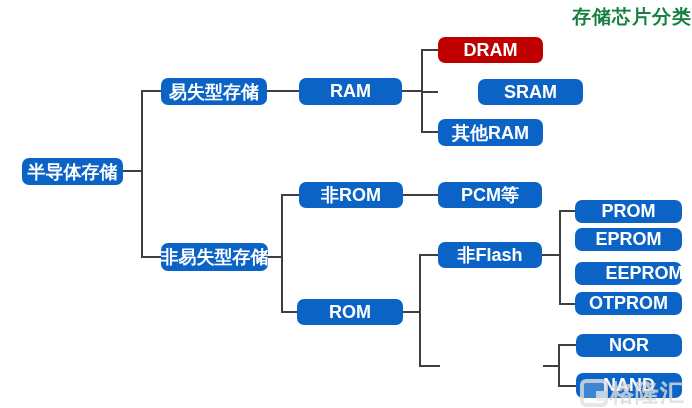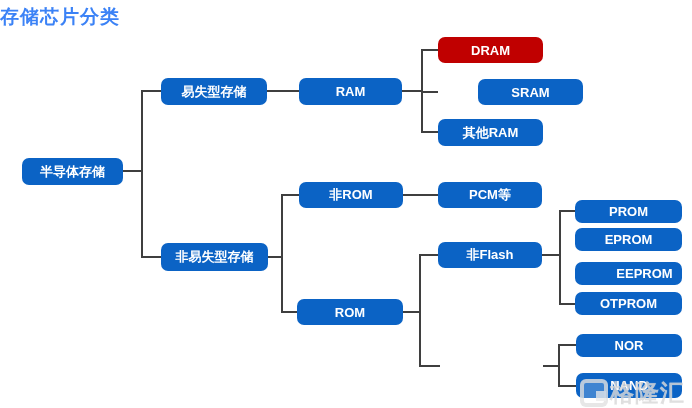--- a/index.html
+++ b/index.html
@@ -1,27 +1,27 @@
 <!DOCTYPE html>
 <html><head>
 <meta charset="utf-8">
 <style>
   html,body{margin:0;padding:0;background:#fff;}
   #canvas{
     position:relative;width:692px;height:408px;background:#ffffff;
     font-family:"Liberation Sans","DejaVu Sans",sans-serif;overflow:hidden;
   }
   .title{
-    position:absolute;left:0;top:4px;width:692px;text-align:left;
-    font-size:19px;font-weight:bold;color:#3b82f6;letter-spacing:1px;
+    position:absolute;left:0;top:4px;width:692px;text-align:right;
+    font-size:19px;font-weight:bold;color:#15803d;letter-spacing:1px;
   }
   .node{
     position:absolute;background:#0b63c5;color:#fff;border-radius:7px;
     display:flex;align-items:center;justify-content:center;
-    font-size:13px;font-weight:bold;box-sizing:border-box;
+    font-size:18px;font-weight:bold;box-sizing:border-box;
     text-align:center;white-space:nowrap;
   }
   .node.red{background:#c00000;}
   .line{position:absolute;background:#3f3f3f;}
   .hline{height:1.5px;}
   .vline{width:1.5px;}
   
   #n-root   {left:22px;  top:158px; width:101px; height:27px;}
   #n-vol    {left:161px; top:78px;  width:106px; height:27px;}
   #n-ram    {left:299px; top:78px;  width:103px; height:27px;}

